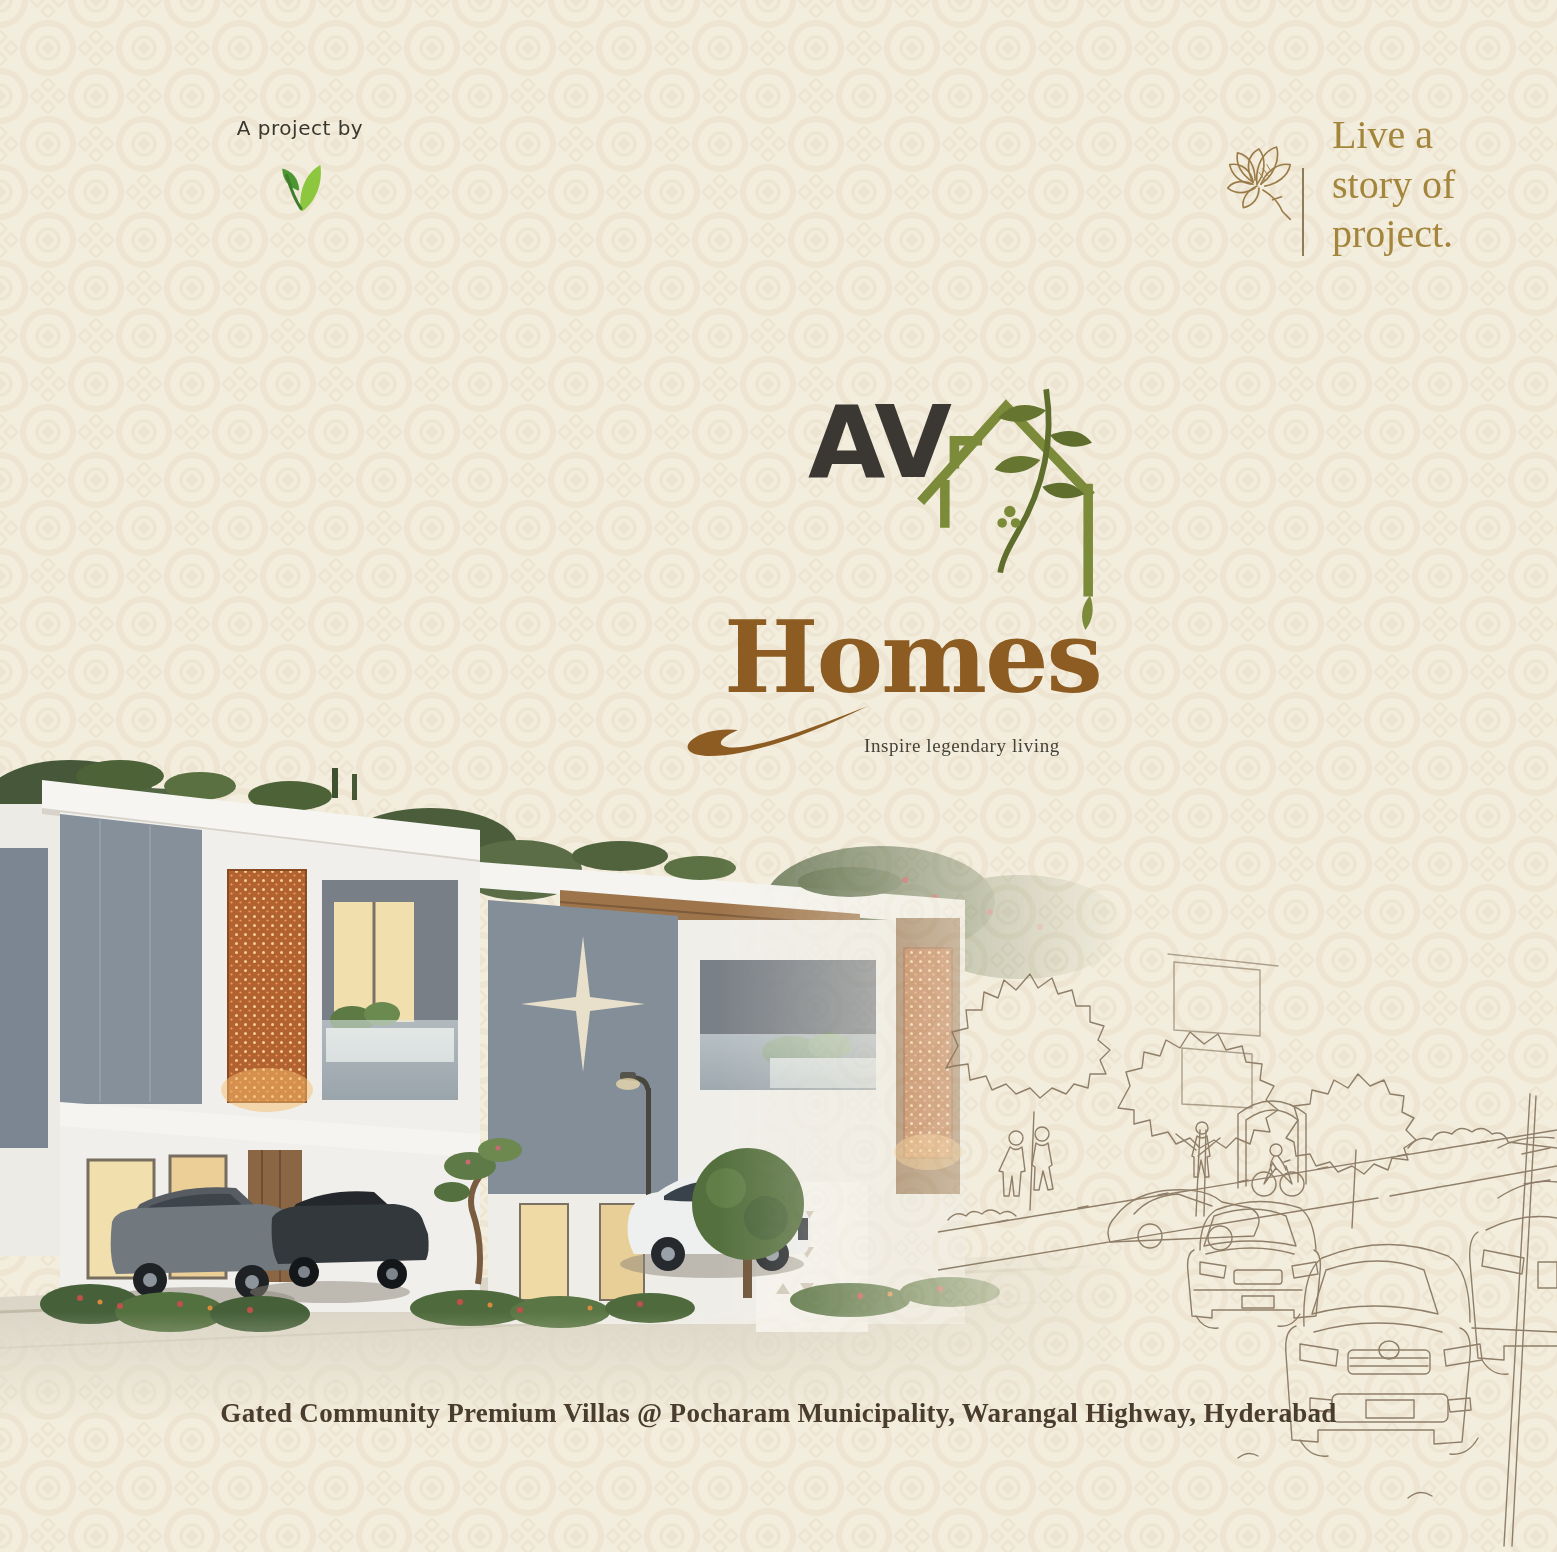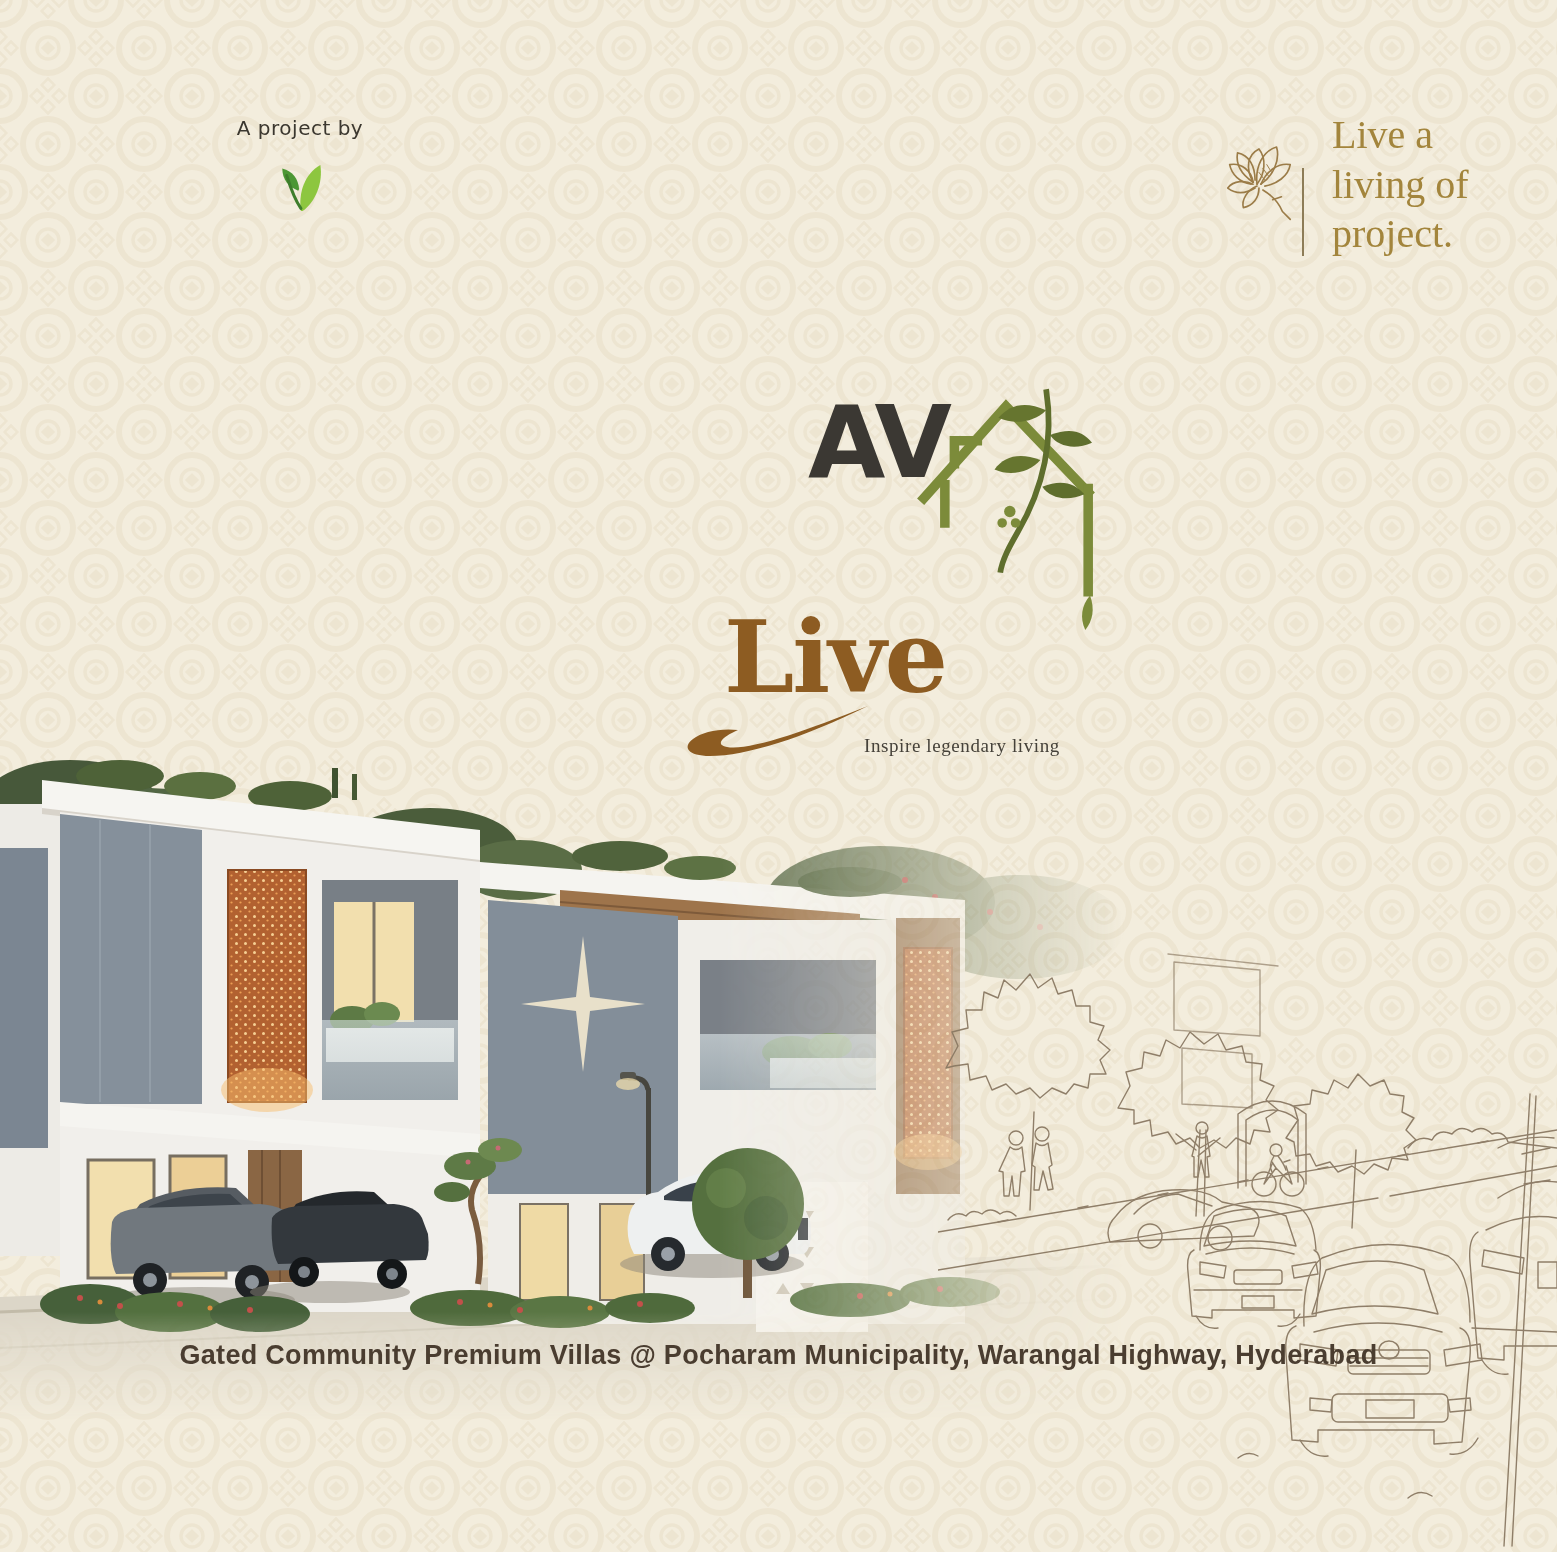--- a/index.html
+++ b/index.html
@@ -22,21 +22,21 @@
   .logo-monogram{position:absolute;left:190px;top:21px;font-family:"DejaVu Sans",sans-serif;font-weight:600;font-size:100px;line-height:1;color:#3b3833;letter-spacing:-4px;text-align:center;}
   .logo-house{position:absolute;left:292px;top:0;width:192px;height:258px;}
   .logo-name1{position:absolute;left:8px;top:94px;font-family:"DejaVu Serif",serif;font-weight:700;font-size:112px;line-height:1;color:#8d5c22;letter-spacing:-3px;white-space:nowrap;}
   .logo-name2{position:absolute;left:106px;top:235px;font-family:"DejaVu Serif",serif;font-weight:700;font-size:100px;line-height:1;color:#8d5c22;letter-spacing:-2px;white-space:nowrap;}
   .logo-swash{position:absolute;left:30px;top:330px;width:230px;height:70px;}
   .logo-subtitle{position:absolute;left:246px;top:363px;font-family:Liberation Serif, serif;font-size:19px;color:#46423a;letter-spacing:.6px;white-space:nowrap;}
   
   .villas{position:absolute;left:0;top:752px;width:1160px;height:680px;z-index:2;}
   .sketch{position:absolute;left:938px;top:898px;width:619px;height:654px;z-index:3;}
   
-  .caption{position:absolute;left:0;top:1340px;width:100%;text-align:center;font-family:Liberation Sans, sans-serif;font-weight:700;font-size:27px;color:#4a3d30;letter-spacing:.3px;z-index:5;}
+  .caption{position:absolute;left:0;top:1398px;width:100%;text-align:center;font-family:Liberation Serif, serif;font-weight:700;font-size:27px;color:#4a3d30;letter-spacing:.3px;z-index:5;}
 </style>
 </head>
 <body>
 
 <div class="poster">
 
   <svg class="bg" viewBox="0 0 1557 1552" preserveAspectRatio="none">
     <defs>
       <g id="med">
         <circle r="25" fill="none" stroke="#e8ddc5" stroke-width="6"></circle>
@@ -85,21 +85,21 @@
           <path d="M44 50 C 44 60 38 68 28 70 C 26 62 32 52 42 48"></path>
           <path d="M44 34 l6 8 M48 30 l6 8 M52 26 l5 8" stroke-width="1"></path>
           <path d="M48 52 C 58 58 64 64 68 74 L 76 82"></path>
           <path d="M58 62 l9 -3"></path>
         </g>
       </svg>
       <div class="tagline-divider"></div>
     </div>
     <div class="tagline-text">
       <div>Live a</div>
-      <div>living of</div>
+      <div>story of</div>
       <div>project.</div>
     </div>
   </div>
 
   <div class="logo-lockup">
     <div class="logo-monogram">AV</div>
     <svg class="logo-house" viewBox="0 0 200 270">
       <g fill="none" stroke="#7c8b3a" stroke-width="10" stroke-linecap="square">
         <path d="M14 132 L100 36 L186 126"></path>
         <path d="M186 122 L186 230"></path>
@@ -109,21 +109,21 @@
       <path d="M142 18 C 150 70 140 120 112 168 C 104 182 96 196 94 210" fill="none" stroke="#5f6e2d" stroke-width="6"></path>
       <path d="M142 40 C 120 30 104 34 92 48 C 110 56 130 52 142 40 Z" fill="#66752f"></path>
       <path d="M146 66 C 168 58 180 62 190 74 C 172 82 154 78 146 66 Z" fill="#5f6e2d"></path>
       <path d="M136 92 C 114 84 98 88 88 102 C 106 110 126 104 136 92 Z" fill="#66752f"></path>
       <path d="M138 120 C 158 112 172 116 182 128 C 164 136 146 132 138 120 Z" fill="#5f6e2d"></path>
       <circle cx="104" cy="146" r="6" fill="#7c8b3a"></circle>
       <circle cx="96" cy="158" r="5" fill="#7c8b3a"></circle>
       <circle cx="110" cy="158" r="5" fill="#7c8b3a"></circle>
       <path d="M188 234 C 193 248 191 260 183 270 C 177 258 179 244 188 234 Z" fill="#7c8b3a"></path>
     </svg>
-    <div class="logo-name2">Live</div>
+    <div class="logo-name2">Homes</div>
     <svg class="logo-swash" viewBox="0 0 230 70">
       <path d="M220 4 C 155 36 98 54 62 54 C 40 54 34 45 45 37 C 54 30 72 26 90 28 C 72 36 68 43 79 45 C 100 49 155 30 220 4 Z" fill="#8d5c22"></path>
     </svg>
     <div class="logo-subtitle">Inspire legendary living</div>
   </div>
 
   <svg class="villas" viewBox="0 0 1160 680" preserveAspectRatio="none">
     <defs>
       <pattern id="perf" width="9" height="9" patternUnits="userSpaceOnUse">
         <rect width="9" height="9" fill="#b26130"></rect>

